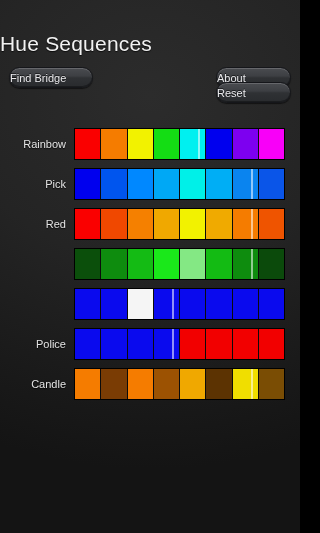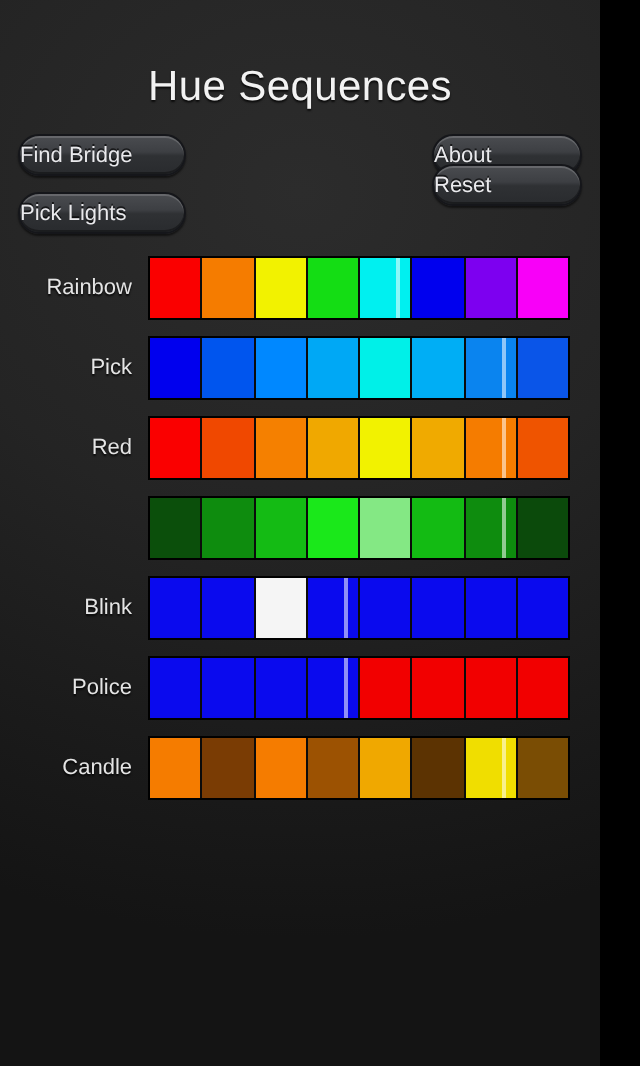--- a/index.html
+++ b/index.html
@@ -25,21 +25,21 @@
       #1a1a1a;
     overflow: hidden;
   }
 
   
   .title {
     position: absolute;
     top: 32px;
     left: 0;
     width: 300px;
-    text-align: center;
+    text-align: left;
     color: #f2f2f2;
     font-size: 21px;
     font-weight: 400;
     letter-spacing: 0.2px;
     text-shadow: 0 1px 1px rgba(0,0,0,0.75);
   }
 
   
   .btn {
     position: absolute;
@@ -121,21 +121,20 @@
 </style>
 </head>
 <body>
 
 <div id="app">
 
   <div class="title">Hue Sequences</div>
 
   <div class="btn btn-find">Find Bridge</div>
 
-  <div class="btn btn-pick">Pick Lights</div>
 
   <div class="btn btn-about">About</div>
 
   <div class="btn btn-reset">Reset</div>
 
   <div class="rows" id="rows">
       <div class="row">
         <div class="row-label">Rainbow</div>
         <div class="strip">
           <div class="seg" style="background: rgb(250, 0, 0);"></div>
@@ -180,21 +179,20 @@
           <div class="seg" style="background: rgb(14, 140, 14);"></div>
           <div class="seg" style="background: rgb(20, 187, 20);"></div>
           <div class="seg" style="background: rgb(26, 232, 26);"></div>
           <div class="seg" style="background: rgb(132, 232, 132);"></div>
           <div class="seg" style="background: rgb(19, 187, 19);"></div>
           <div class="seg marker" style="background: rgb(14, 140, 14);"></div>
           <div class="seg" style="background: rgb(11, 74, 11);"></div>
         </div>
       </div>
       <div class="row">
-        <div class="row-label">Blink</div>
         <div class="strip">
           <div class="seg" style="background: rgb(10, 10, 238);"></div>
           <div class="seg" style="background: rgb(10, 10, 238);"></div>
           <div class="seg" style="background: rgb(245, 245, 245);"></div>
           <div class="seg marker" style="background: rgb(10, 10, 238);"></div>
           <div class="seg" style="background: rgb(10, 10, 238);"></div>
           <div class="seg" style="background: rgb(10, 10, 238);"></div>
           <div class="seg" style="background: rgb(10, 10, 238);"></div>
           <div class="seg" style="background: rgb(10, 10, 238);"></div>
         </div>

